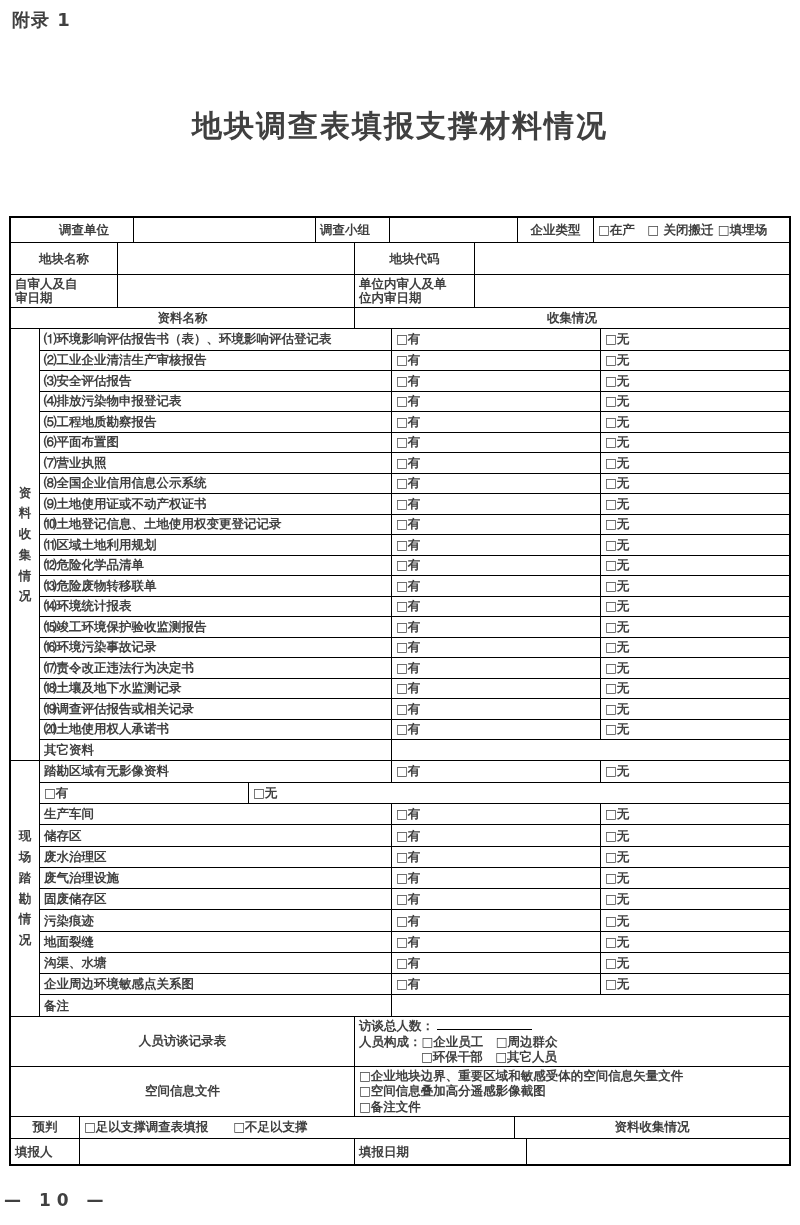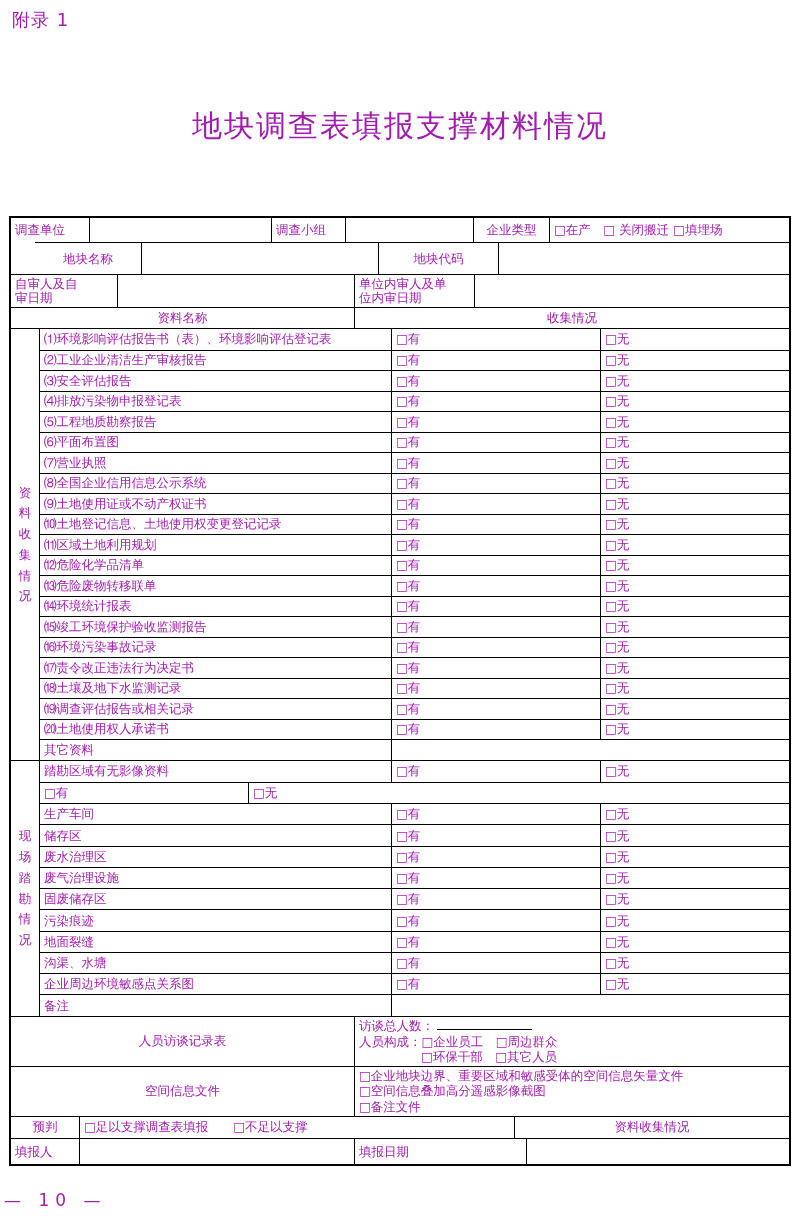--- a/index.html
+++ b/index.html
@@ -1,35 +1,35 @@
 <!DOCTYPE html>
 <html><head>
 <meta charset="utf-8">
 <style>
   * { margin:0; padding:0; box-sizing:border-box; }
   html,body { background:#e8e8e8; }
   .page {
     position:relative; width:800px; height:1225px; background:#ffffff;
-    font-family:"DejaVu Sans","Liberation Sans",sans-serif; color:#a21caf;
-    font-weight:normal; overflow:hidden;
+    font-family:"DejaVu Sans","Liberation Sans",sans-serif; color:#404040;
+    font-weight:bold; overflow:hidden;
   }
   .appendix { position:absolute; top:8px; left:12px; font-size:18px; letter-spacing:1px; }
   .doc-title { position:absolute; top:106px; left:0; width:100%; text-align:center;
     font-size:30px; letter-spacing:2px; }
   .tbl { position:absolute; top:216px; left:9px; width:782px; border:2px solid #000;
     font-size:12.5px; line-height:1.1; }
   .tbl > * { border-top:1px solid #000; }
-  .tbl > :first-child { border-top:none; }
+  .tbl > :first-child { border-top:none;margin-left:44px; }
   .r { display:flex; align-items:stretch; }
   .c { border-left:1px solid #000; padding:1px 4px; display:flex; align-items:center;
        overflow:hidden; white-space:nowrap; }
   .r > .c:first-child, .section > :first-child { border-left:none; }
   .center { justify-content:center; text-align:right; }
   .col { flex-direction:column; align-items:flex-start; justify-content:center; }
-  .rh1 { height:24px; } .rh2 { height:32px;margin-left:24px; } .rh3 { height:33px; } .rh4 { height:21px; }
+  .rh1 { height:24px; } .rh2 { height:32px; } .rh3 { height:33px; } .rh4 { height:21px; }
   .mrow { height:20.5px; } .srow { height:21.25px; }
   .irow { height:50px; } .prow { height:21.5px; } .frow { height:26px; }
   .section { display:flex; align-items:stretch; }
   .seclabel { flex:0 0 28px; display:flex; flex-direction:column; justify-content:center;
     align-items:center; gap:7px; font-size:12.5px; }
   .secrows { flex:1 1 auto; min-width:0; }
   .secrows > .r { border-top:1px solid #000;gap:37px; }
   .secrows > .r:first-child { border-top:none; }
   .secrows .c:first-child { border-left:1px solid #000; }
   .predict .secrows .c:first-child { border-left:1px solid #000; }

